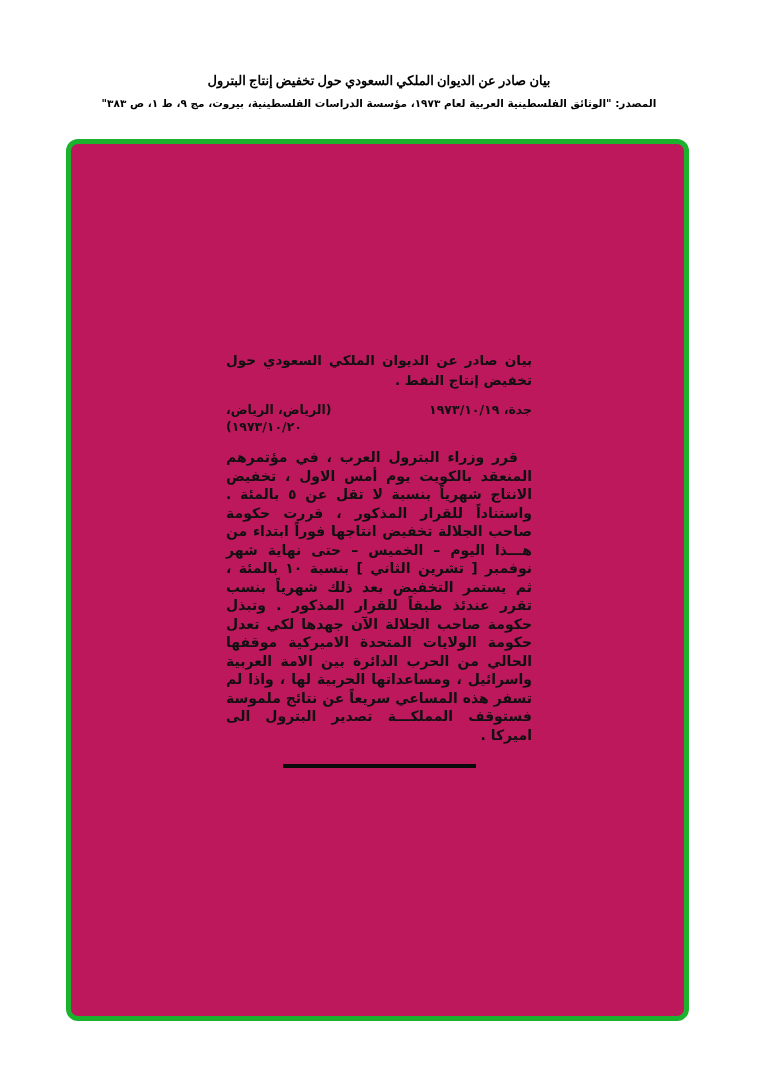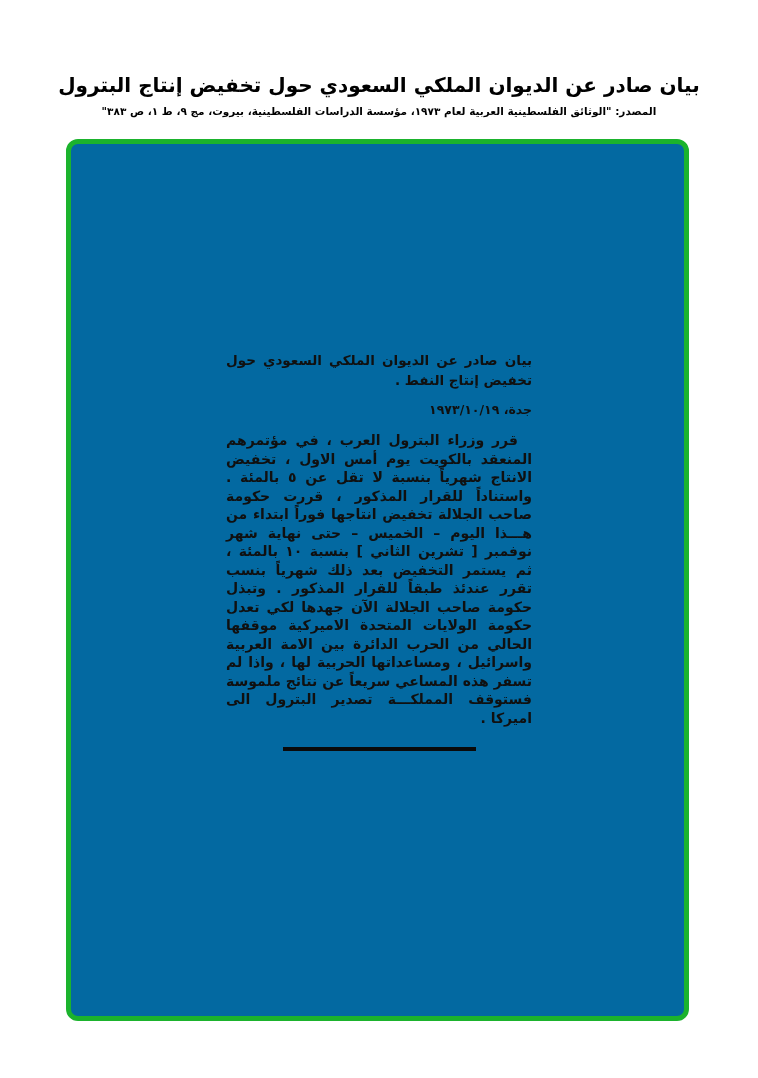--- a/index.html
+++ b/index.html
@@ -20,40 +20,41 @@
   .doc-header {
     position: absolute;
     top: 73px;
     left: 0;
     width: 758px;
     text-align: center;
     direction: rtl;
   }
   .doc-header-title {
     margin: 0 0 8px 0;
-    font-size: 20px;
+    font-size: 13px;
     font-weight: bold;
     letter-spacing: 0;
     color: #000000;
+    font-family: Liberation Serif, serif;
   }
   .doc-header-source {
     font-size: 10.5px;
     font-weight: bold;
     color: #000000;
   }
   
   .highlight-box {
     position: absolute;
     left: 66px;
     top: 139px;
     width: 613px;   
     height: 872px;  
     border: 5px solid var(--green, #1bb32d);
     border-radius: 12px;
-    background: #0369a1;
+    background: #be185d;
   }
   
   .scan-content {
     position: absolute;
     left: 155px;
     top: 206px;
     width: 306px;
     direction: rtl;
     color: #101010;
   }
@@ -106,20 +107,21 @@
     <div class="doc-header-source">المصدر: "الوثائق الفلسطينية العربية لعام ١٩٧٣، مؤسسة الدراسات الفلسطينية، بيروت، مج ٩، ط ١، ص ٣٨٣"</div>
   </header>
 
   <div class="highlight-box">
     <div class="scan-content">
 
       <h2 class="scan-title">بيان صادر عن الديوان الملكي السعودي حول تخفيض إنتاج النفط .</h2>
 
       <div class="dateline">
         <span class="dateline-place">جدة، ١٩٧٣/١٠/١٩</span>
+        <span class="dateline-agencies">(الرياض، الرياض، ١٩٧٣/١٠/٢٠)</span>
       </div>
 
       <p class="body-text">قرر وزراء البترول العرب ، في مؤتمرهم المنعقد بالكويت يوم أمس الاول ، تخفيض الانتاج شهرياً بنسبة لا تقل عن ٥ بالمئة . واستناداً للقرار المذكور ، قررت حكومة صاحب الجلالة تخفيض انتاجها فوراً ابتداء من هـــذا اليوم – الخميس – حتى نهاية شهر نوفمبر [ تشرين الثاني ] بنسبة ١٠ بالمئة ، ثم يستمر التخفيض بعد ذلك شهرياً بنسب تقرر عندئذ طبقاً للقرار المذكور . وتبذل حكومة صاحب الجلالة الآن جهدها لكي تعدل حكومة الولايات المتحدة الاميركية موقفها الحالي من الحرب الدائرة بين الامة العربية واسرائيل ، ومساعداتها الحربية لها ، واذا لم تسفر هذه المساعي سريعاً عن نتائج ملموسة فستوقف المملكـــة تصدير البترول الى اميركا .</p>
 
       <div class="end-rule"></div>
 
     </div>
   </div>
 
 </div>

